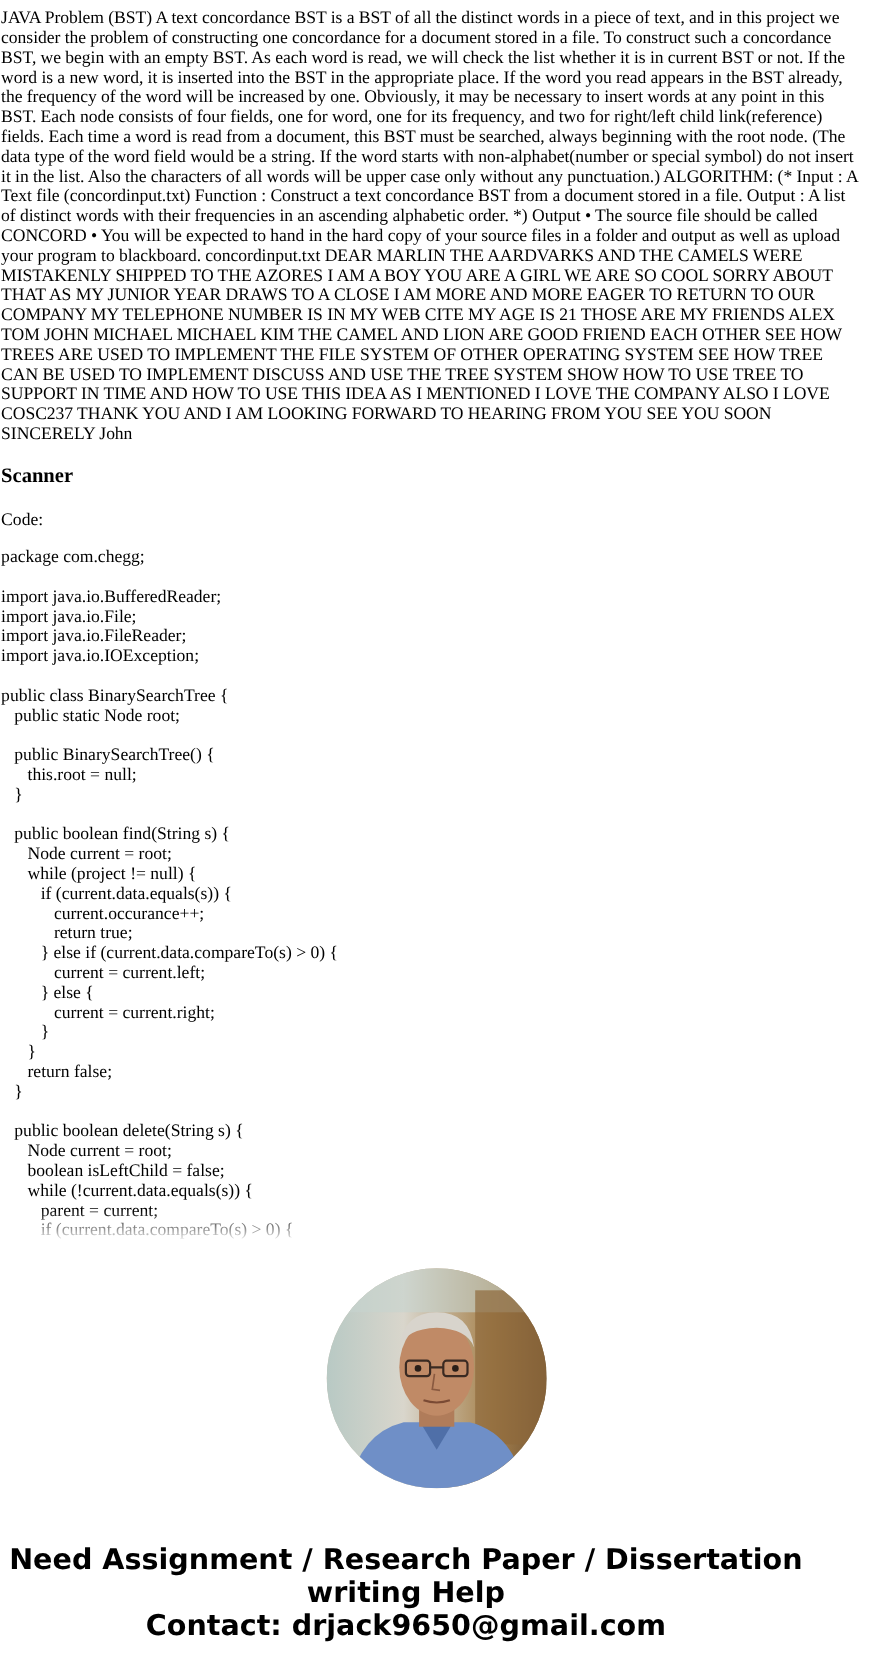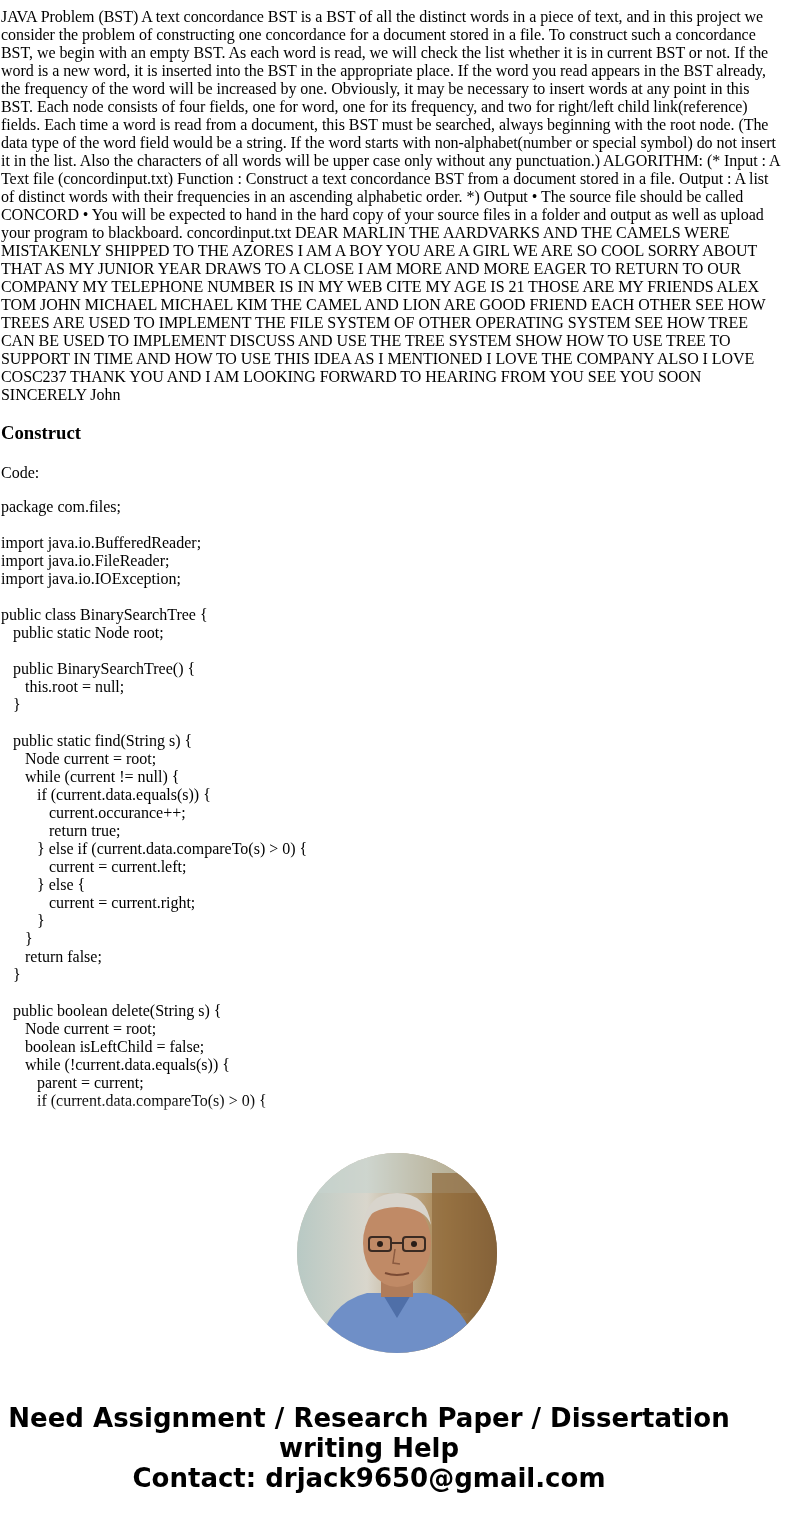--- a/index.html
+++ b/index.html
@@ -83,41 +83,42 @@
       line-height: 30px;
       color: #000000;
     }
   </style>
 </head>
 <body>
 
 <div class="page">
   <p class="question">JAVA Problem (BST) A text concordance BST is a BST of all the distinct words in a piece of text, and in this project we consider the problem of constructing one concordance for a document stored in a file. To construct such a concordance BST, we begin with an empty BST. As each word is read, we will check the list whether it is in current BST or not. If the word is a new word, it is inserted into the BST in the appropriate place. If the word you read appears in the BST already, the frequency of the word will be increased by one. Obviously, it may be necessary to insert words at any point in this BST. Each node consists of four fields, one for word, one for its frequency, and two for right/left child link(reference) fields. Each time a word is read from a document, this BST must be searched, always beginning with the root node. (The data type of the word field would be a string. If the word starts with non-alphabet(number or special symbol) do not insert it in the list. Also the characters of all words will be upper case only without any punctuation.) ALGORITHM: (* Input : A Text file (concordinput.txt) Function : Construct a text concordance BST from a document stored in a file. Output : A list of distinct words with their frequencies in an ascending alphabetic order. *) Output • The source file should be called CONCORD • You will be expected to hand in the hard copy of your source files in a folder and output as well as upload your program to blackboard. concordinput.txt DEAR MARLIN THE AARDVARKS AND THE CAMELS WERE MISTAKENLY SHIPPED TO THE AZORES I AM A BOY YOU ARE A GIRL WE ARE SO COOL SORRY ABOUT THAT AS MY JUNIOR YEAR DRAWS TO A CLOSE I AM MORE AND MORE EAGER TO RETURN TO OUR COMPANY MY TELEPHONE NUMBER IS IN MY WEB CITE MY AGE IS 21 THOSE ARE MY FRIENDS ALEX TOM JOHN MICHAEL MICHAEL KIM THE CAMEL AND LION ARE GOOD FRIEND EACH OTHER SEE HOW TREES ARE USED TO IMPLEMENT THE FILE SYSTEM OF OTHER OPERATING SYSTEM SEE HOW TREE CAN BE USED TO IMPLEMENT DISCUSS AND USE THE TREE SYSTEM SHOW HOW TO USE TREE TO SUPPORT IN TIME AND HOW TO USE THIS IDEA AS I MENTIONED I LOVE THE COMPANY ALSO I LOVE COSC237 THANK YOU AND I AM LOOKING FORWARD TO HEARING FROM YOU SEE YOU SOON SINCERELY John</p>
 
-  <h3 class="solution-heading">Construct</h3>
+  <h3 class="solution-heading">Scanner</h3>
 
   <p class="code-label">Code:</p>
 
   <div class="code-block" id="code-block">
-      <div class="code-line">package com.files;</div>
+      <div class="code-line">package com.chegg;</div>
       <div class="code-line"></div>
       <div class="code-line">import java.io.BufferedReader;</div>
+      <div class="code-line">import java.io.File;</div>
       <div class="code-line">import java.io.FileReader;</div>
       <div class="code-line">import java.io.IOException;</div>
       <div class="code-line"></div>
       <div class="code-line">public class BinarySearchTree {</div>
       <div class="code-line">   public static Node root;</div>
       <div class="code-line"></div>
       <div class="code-line">   public BinarySearchTree() {</div>
       <div class="code-line">      this.root = null;</div>
       <div class="code-line">   }</div>
       <div class="code-line"></div>
-      <div class="code-line">   public static find(String s) {</div>
+      <div class="code-line">   public boolean find(String s) {</div>
       <div class="code-line">      Node current = root;</div>
-      <div class="code-line">      while (current != null) {</div>
+      <div class="code-line">      while (project != null) {</div>
       <div class="code-line">         if (current.data.equals(s)) {</div>
       <div class="code-line">            current.occurance++;</div>
       <div class="code-line">            return true;</div>
       <div class="code-line">         } else if (current.data.compareTo(s) &gt; 0) {</div>
       <div class="code-line">            current = current.left;</div>
       <div class="code-line">         } else {</div>
       <div class="code-line">            current = current.right;</div>
       <div class="code-line">         }</div>
       <div class="code-line">      }</div>
       <div class="code-line">      return false;</div>

